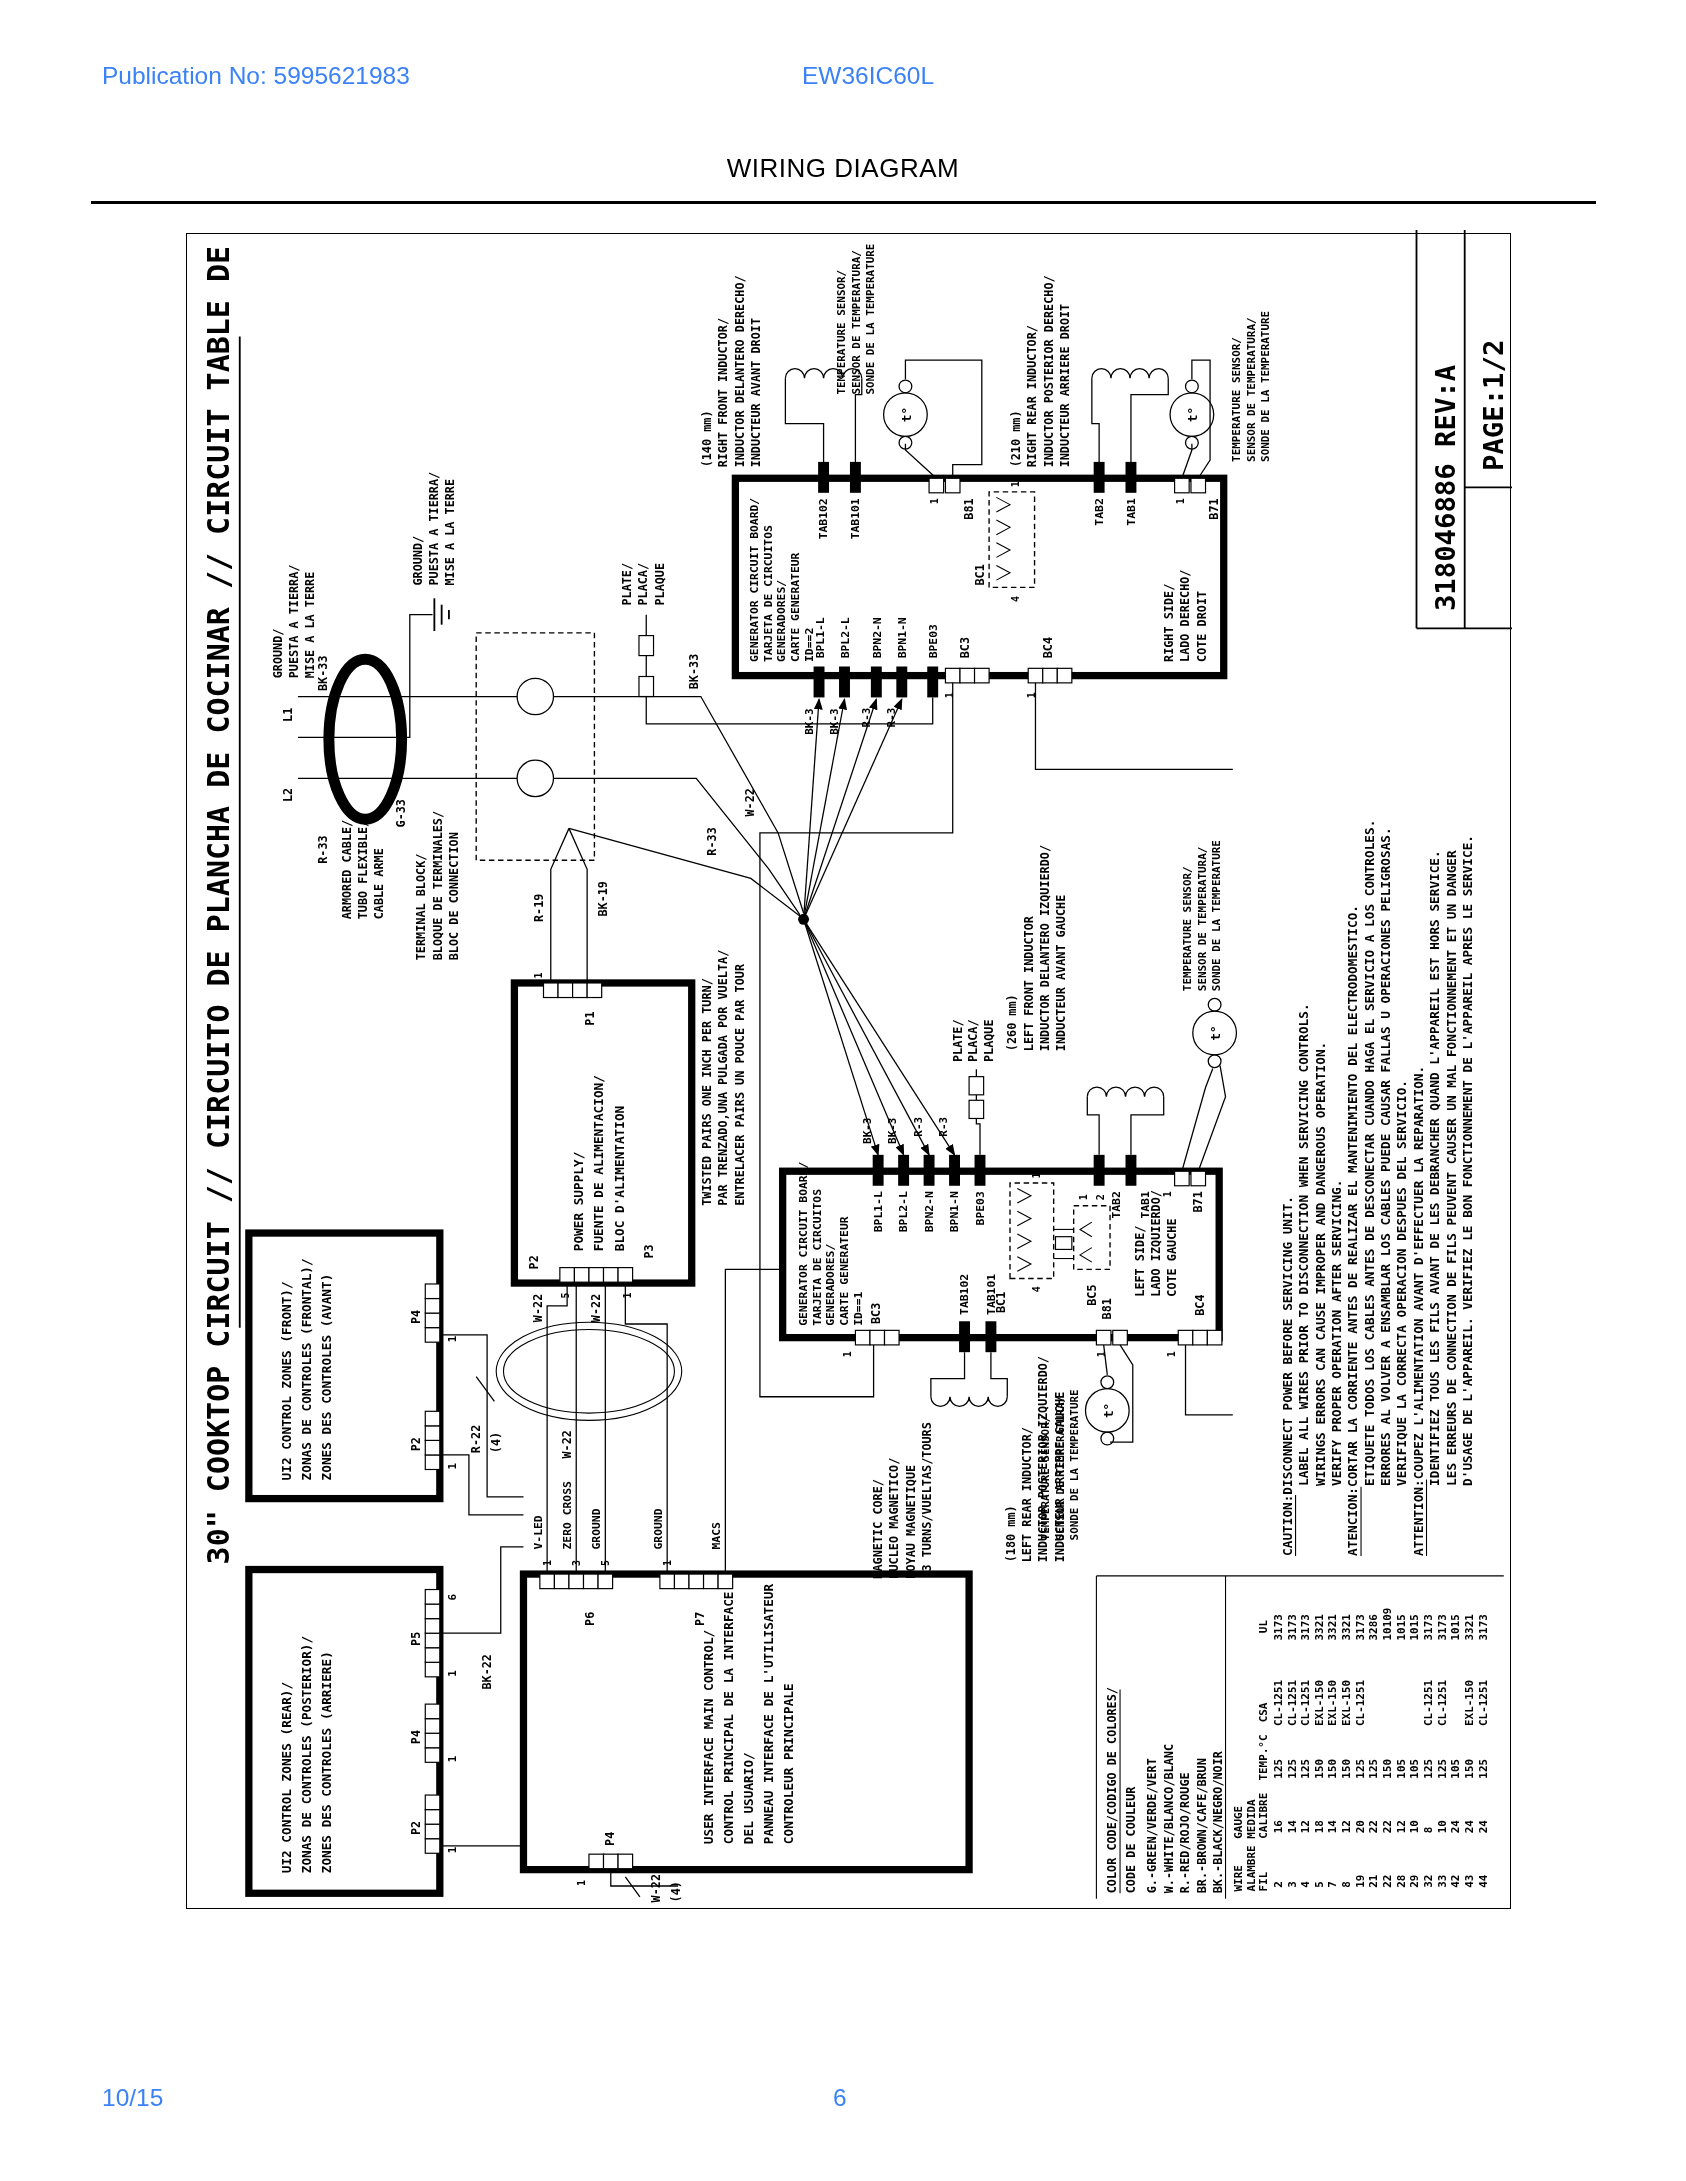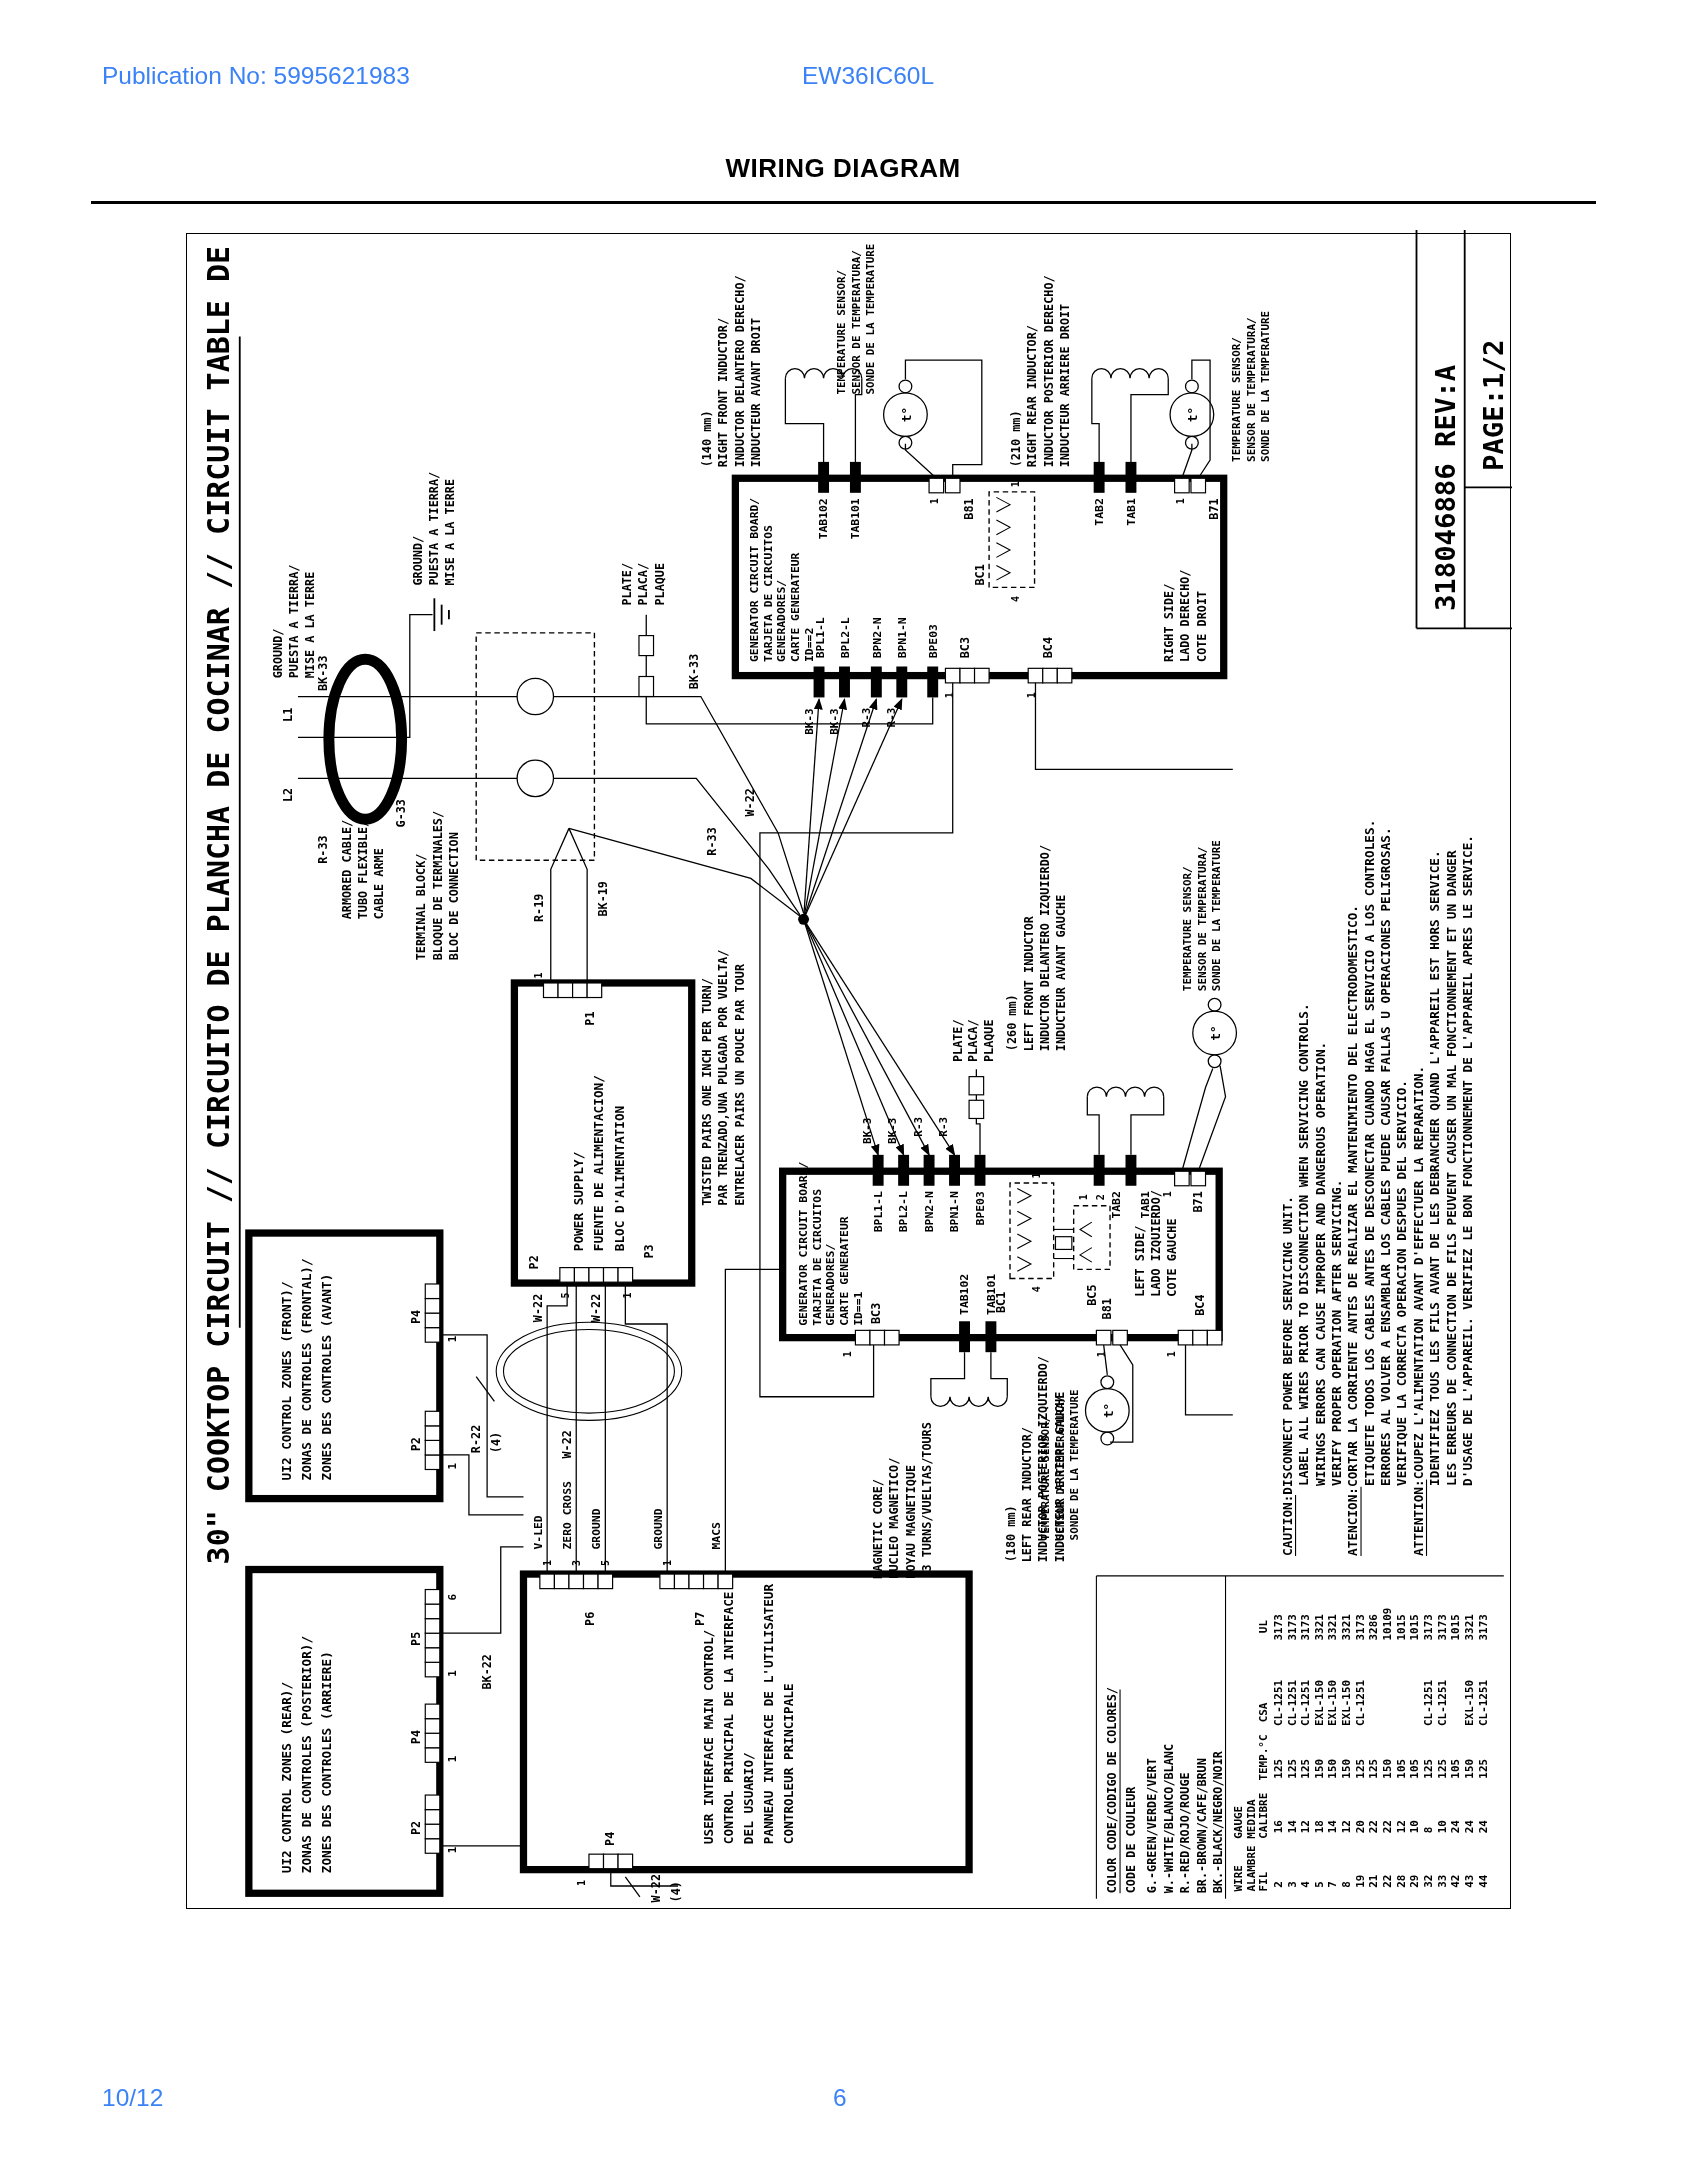--- a/index.html
+++ b/index.html
@@ -1,18 +1,18 @@
 <!DOCTYPE html>
 <html style="font-size:14.5px"><head>
 <meta charset="utf-8">
 <style>
   html,body{margin:0;padding:0;background:#fff}
   body{width:1686px;height:2182px;position:relative;font-family:"Liberation Sans",sans-serif;color:#000}
   .hdr-text{position:absolute;font-size:24.5px;color:#3b82f6}
-  .heading{position:absolute;width:100%;text-align:center;font-size:26px;font-weight:bold;letter-spacing:0.5px}
+  .heading{position:absolute;width:100%;text-align:center;font-size:26px;font-weight:normal;letter-spacing:0.5px}
   .rule{position:absolute;background:#000}
   .frame{position:absolute;left:186px;top:233px;width:1325px;height:1676px;border:1.8px solid #000;box-sizing:border-box;overflow:visible}
   .rot{position:absolute;left:0;top:0;width:1676px;height:1325px;transform:translateY(1672px) rotate(-90deg);transform-origin:0 0}
   .t{font-family:"DejaVu Sans Mono",monospace;font-weight:bold;fill:#000}
   .f11{font-size:11px}.f12{font-size:12px}.f125{font-size:12.5px}.f13{font-size:13px}.f14{font-size:14px}.f30{font-size:30px}.f33{font-size:33px}
   .end{text-anchor:end}.mid{text-anchor:middle}
   .ln{stroke:#000;stroke-width:1.4;fill:none}
   .ln2{stroke:#000;stroke-width:2;fill:none}
   .thk{stroke:#000;stroke-width:8;fill:none}
   .thin{stroke:#000;stroke-width:1.2;fill:none}
@@ -659,15 +659,15 @@
     <line class="ln2" x1="1405" y1="1352" x2="1405" y2="1457"></line>
     <line class="ln2" x1="1405" y1="1405" x2="1843" y2="1405"></line>
     <line class="ln2" x1="1560" y1="1405" x2="1560" y2="1457"></line>
     <text class="t f30" x="1424" y="1394">318046886 REV:A</text>
     <text class="t f30" x="1578" y="1447">PAGE:1/2</text>
   </g>
 </svg>
 </div>
 </div>
 
-<div class="hdr-text" style="left:102px;top:2084px">10/12</div>
+<div class="hdr-text" style="left:102px;top:2084px">10/15</div>
 <div class="hdr-text" style="left:833px;top:2084px">6</div>
 
 
 </body></html>

